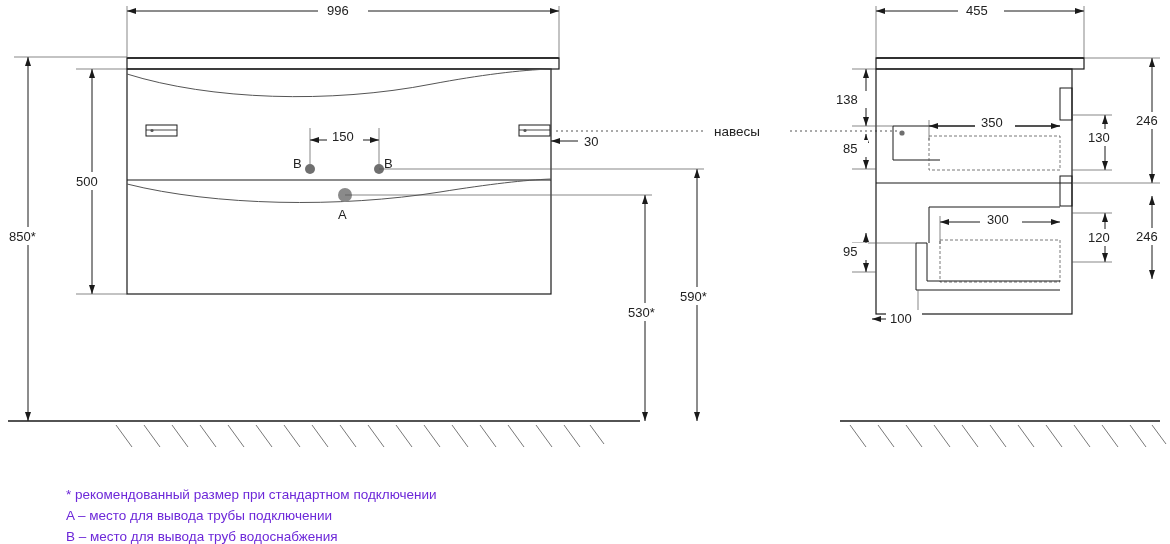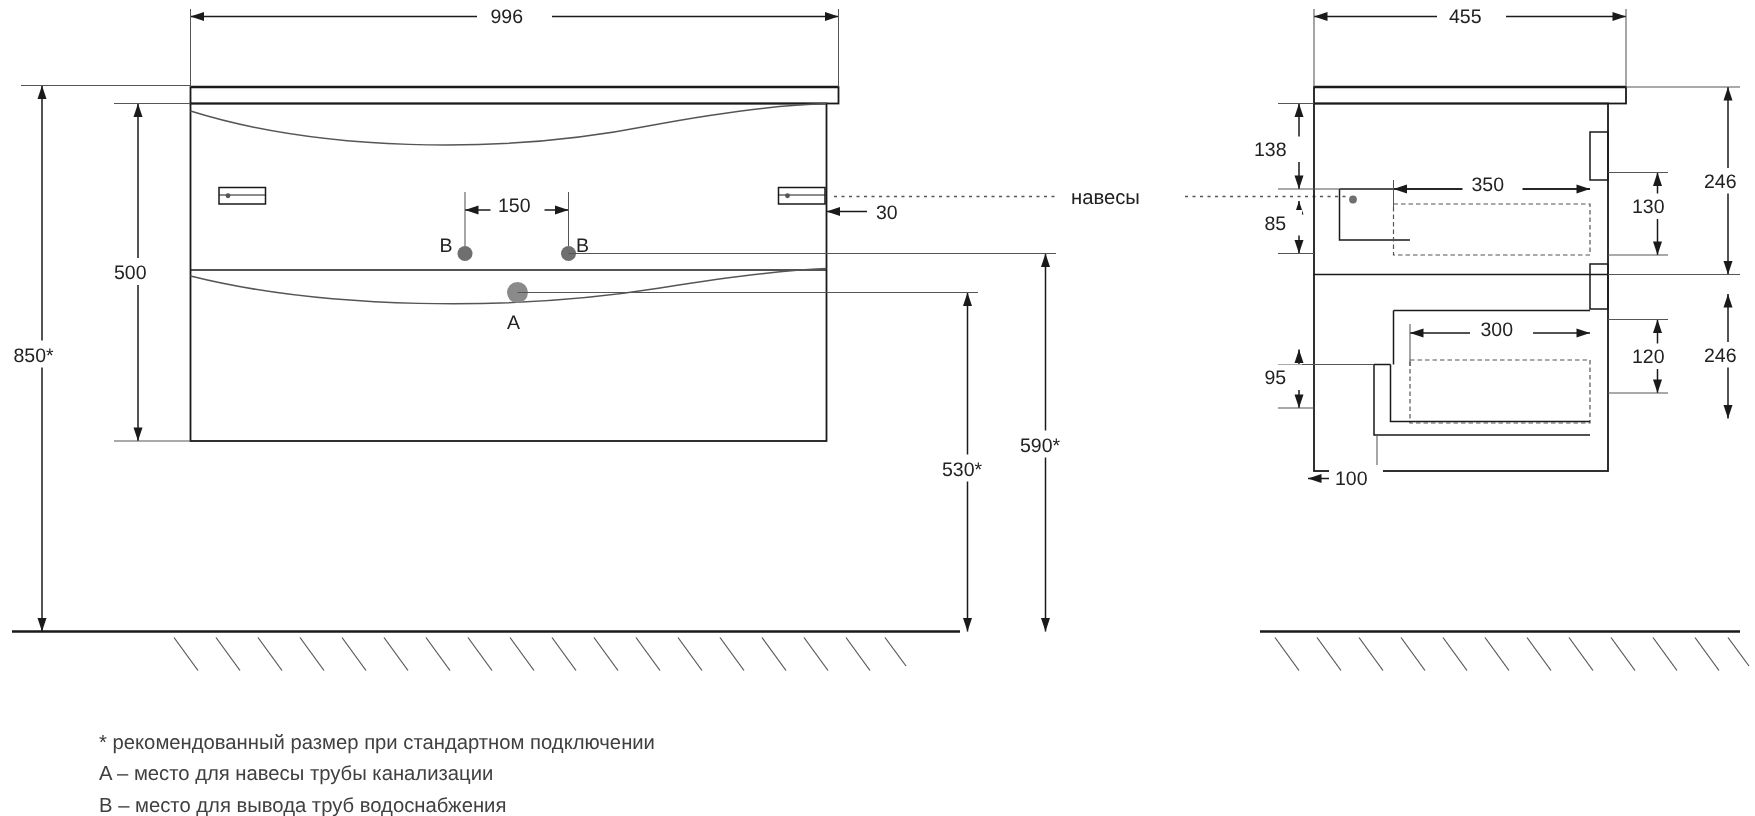--- a/index.html
+++ b/index.html
@@ -10,21 +10,21 @@
     color:#222;
     overflow:hidden;
     position:relative;
   }
   #stage{position:absolute;left:0;top:0;width:1170px;height:544px;}
   svg{display:block;}
   .dimtext{font-family:"Liberation Sans",sans-serif;font-size:13px;fill:#222;}
   .notetext{font-family:"Liberation Sans",sans-serif;font-size:13.5px;fill:#222;}
   .labeltext{font-family:"Liberation Sans",sans-serif;font-size:13px;fill:#222;}
   .notes{position:absolute;left:66px;top:484px;width:600px;}
-  .notes div{font-size:13.5px;line-height:21px;color:#404040;white-space:nowrap;}
+  .notes div{font-size:13.5px;line-height:21px;color:#6d28d9;white-space:nowrap;}
 </style>
 </head>
 <body>
 
 <div id="stage">
 <svg width="1170" height="544" viewBox="0 0 1170 544" xmlns="http://www.w3.org/2000/svg">
 
   <g>
 
     <rect x="127" y="58" width="432" height="11" fill="none" stroke="#1a1a1a" stroke-width="1.2"></rect>
@@ -290,15 +290,15 @@
       <line x1="1118" y1="447" x2="1102" y2="425"></line>
       <line x1="1146" y1="447" x2="1130" y2="425"></line>
       <line x1="1166" y1="444" x2="1152" y2="425"></line>
     </g>
   </g>
 </svg>
 </div>
 
 <div class="notes">
   <div>* рекомендованный размер при стандартном подключении</div>
-  <div>A – место для навесы трубы канализации</div>
+  <div>A – место для вывода трубы подключении</div>
   <div>B – место для вывода труб водоснабжения</div>
 </div>
 
 </body></html>

